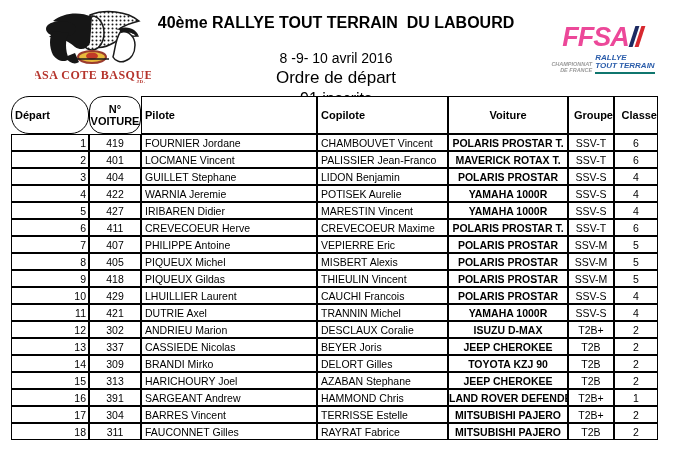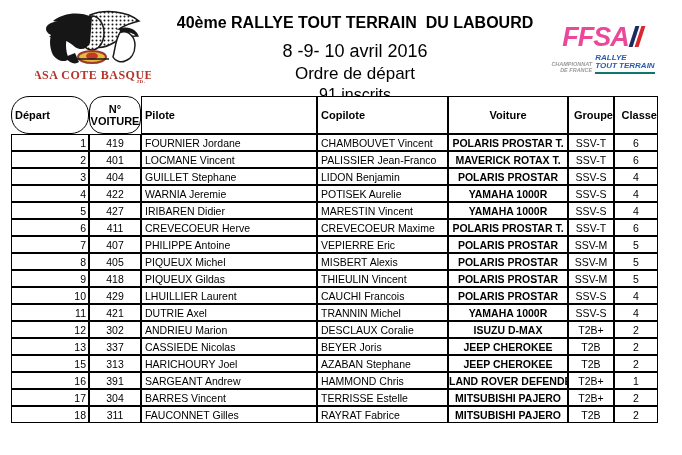--- a/index.html
+++ b/index.html
@@ -1,23 +1,23 @@
 <!DOCTYPE html>
 <html><head>
 <meta charset="utf-8">
 <style>
   html,body{margin:0;padding:0;background:#fff;}
   body{width:682px;height:455px;font-family:"Liberation Sans",sans-serif;color:#000;overflow:hidden;}
   .page{position:relative;width:682px;height:455px;background:#fff;}
 
   
   .club-logo{position:absolute;left:35px;top:7px;width:116px;height:82px;}
-  .title-block{position:absolute;left:140px;top:13px;width:430px;text-align:center;}
+  .title-block{position:absolute;left:121px;top:13px;width:430px;text-align:center;}
   .title-main{font-size:16px;font-weight:bold;white-space:pre;line-height:1.2;}
-  .title-dates{font-size:18px;margin-top:9px;}
+  .title-dates{font-size:14px;margin-top:18px;}
   .title-sub{font-size:17px;margin-top:2px;}
   .title-count{font-size:16px;margin-top:2px;}
 
   .ffsa{position:absolute;left:537px;top:24px;width:132px;}
   .ffsa-top{display:flex;align-items:flex-start;justify-content:center;}
   .ffsa-word{font-size:27px;line-height:1;font-weight:bold;font-style:italic;color:#ec4899;letter-spacing:-1px;}
   .ffsa-flag{display:inline-flex;margin-left:3px;margin-top:2px;}
   .ffsa-flag i{display:block;width:4px;height:21px;transform:skewX(-18deg);margin-right:2px;}
   .flag-blue{background:#1d2a61;}
   .flag-red{background:#d7282f;}
@@ -241,20 +241,29 @@
         <tr>
           <td class="col-depart">13</td>
           <td class="col-numero">337</td>
           <td class="col-pilote">CASSIEDE Nicolas</td>
           <td class="col-copilote">BEYER Joris</td>
           <td class="col-voiture">JEEP CHEROKEE</td>
           <td class="col-groupe">T2B</td>
           <td class="col-classe">2</td>
         </tr>
         <tr>
+          <td class="col-depart">14</td>
+          <td class="col-numero">309</td>
+          <td class="col-pilote">BRANDI Mirko</td>
+          <td class="col-copilote">DELORT Gilles</td>
+          <td class="col-voiture">TOYOTA KZJ 90</td>
+          <td class="col-groupe">T2B</td>
+          <td class="col-classe">2</td>
+        </tr>
+        <tr>
           <td class="col-depart">15</td>
           <td class="col-numero">313</td>
           <td class="col-pilote">HARICHOURY Joel</td>
           <td class="col-copilote">AZABAN Stephane</td>
           <td class="col-voiture">JEEP CHEROKEE</td>
           <td class="col-groupe">T2B</td>
           <td class="col-classe">2</td>
         </tr>
         <tr>
           <td class="col-depart">16</td>

